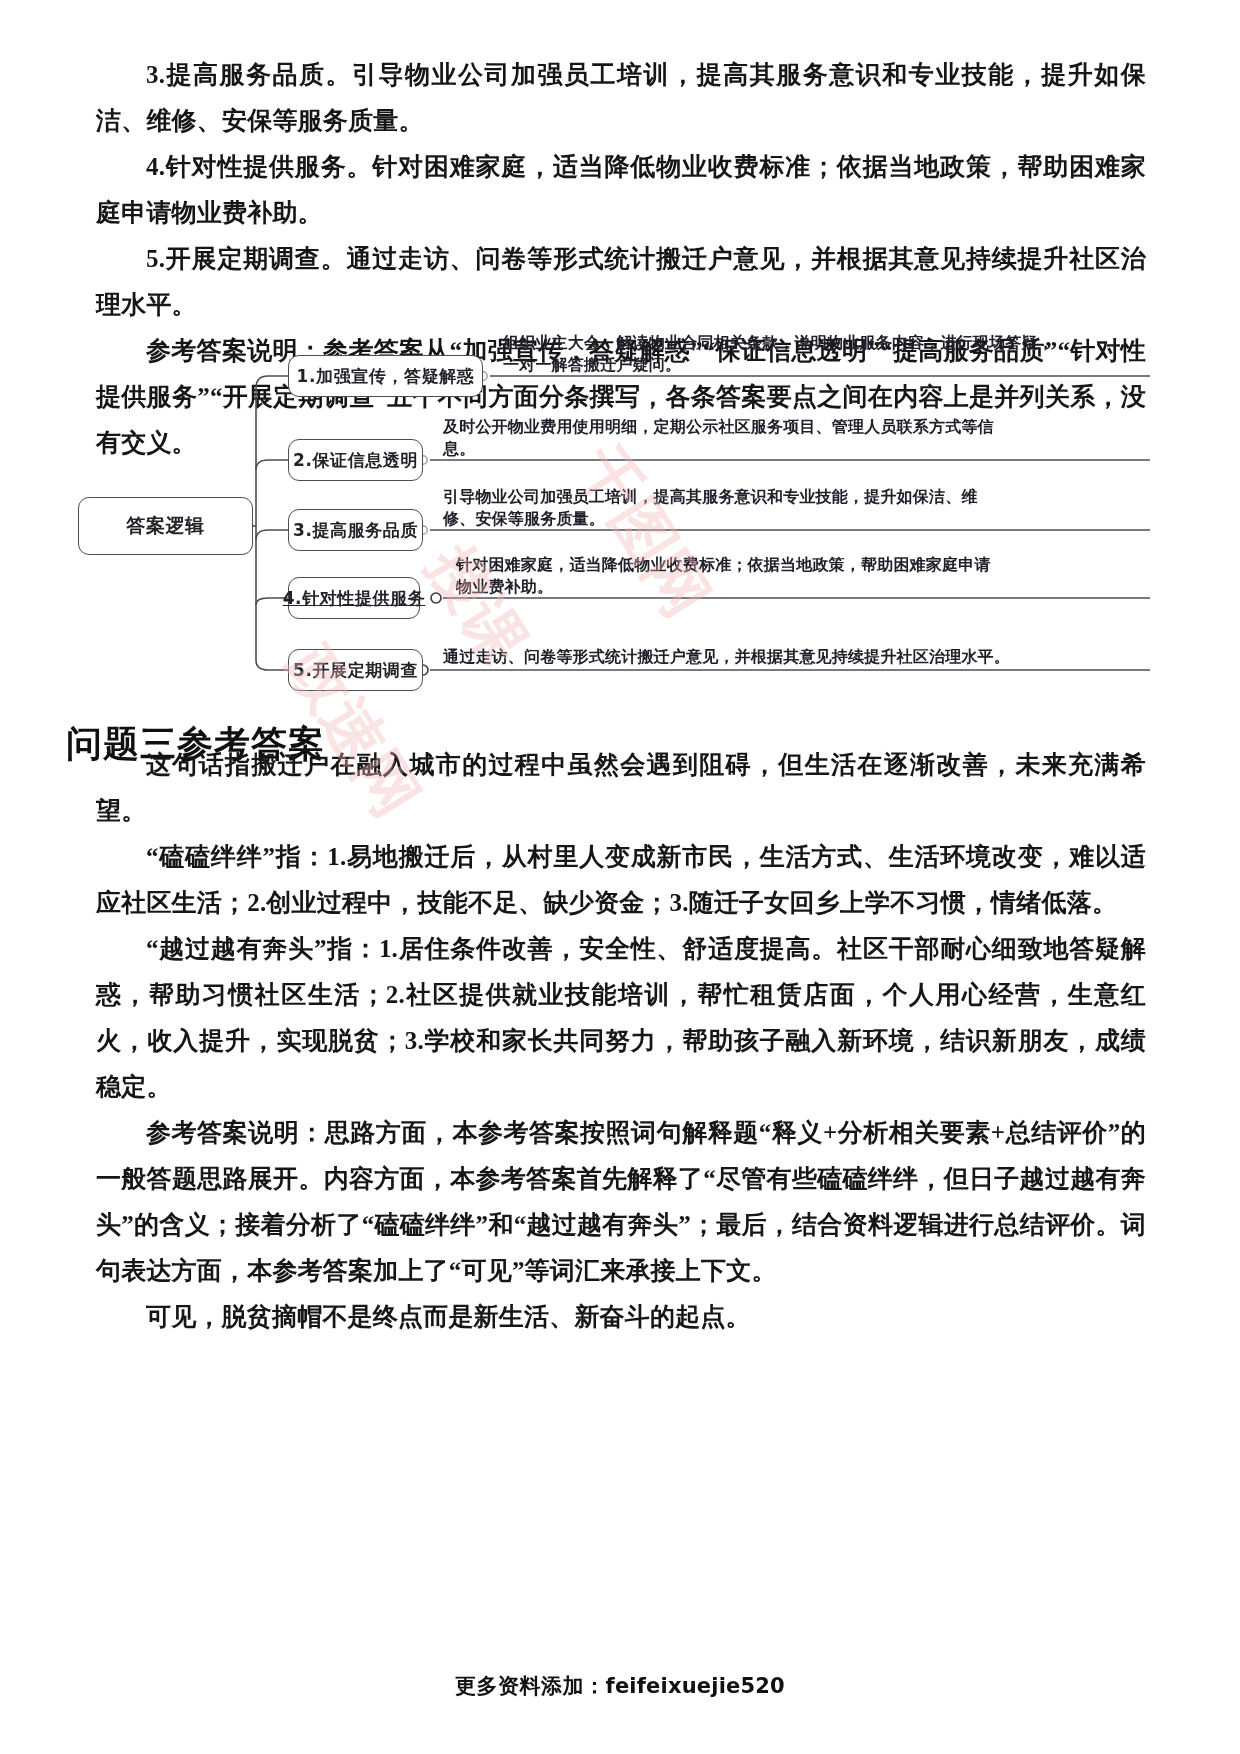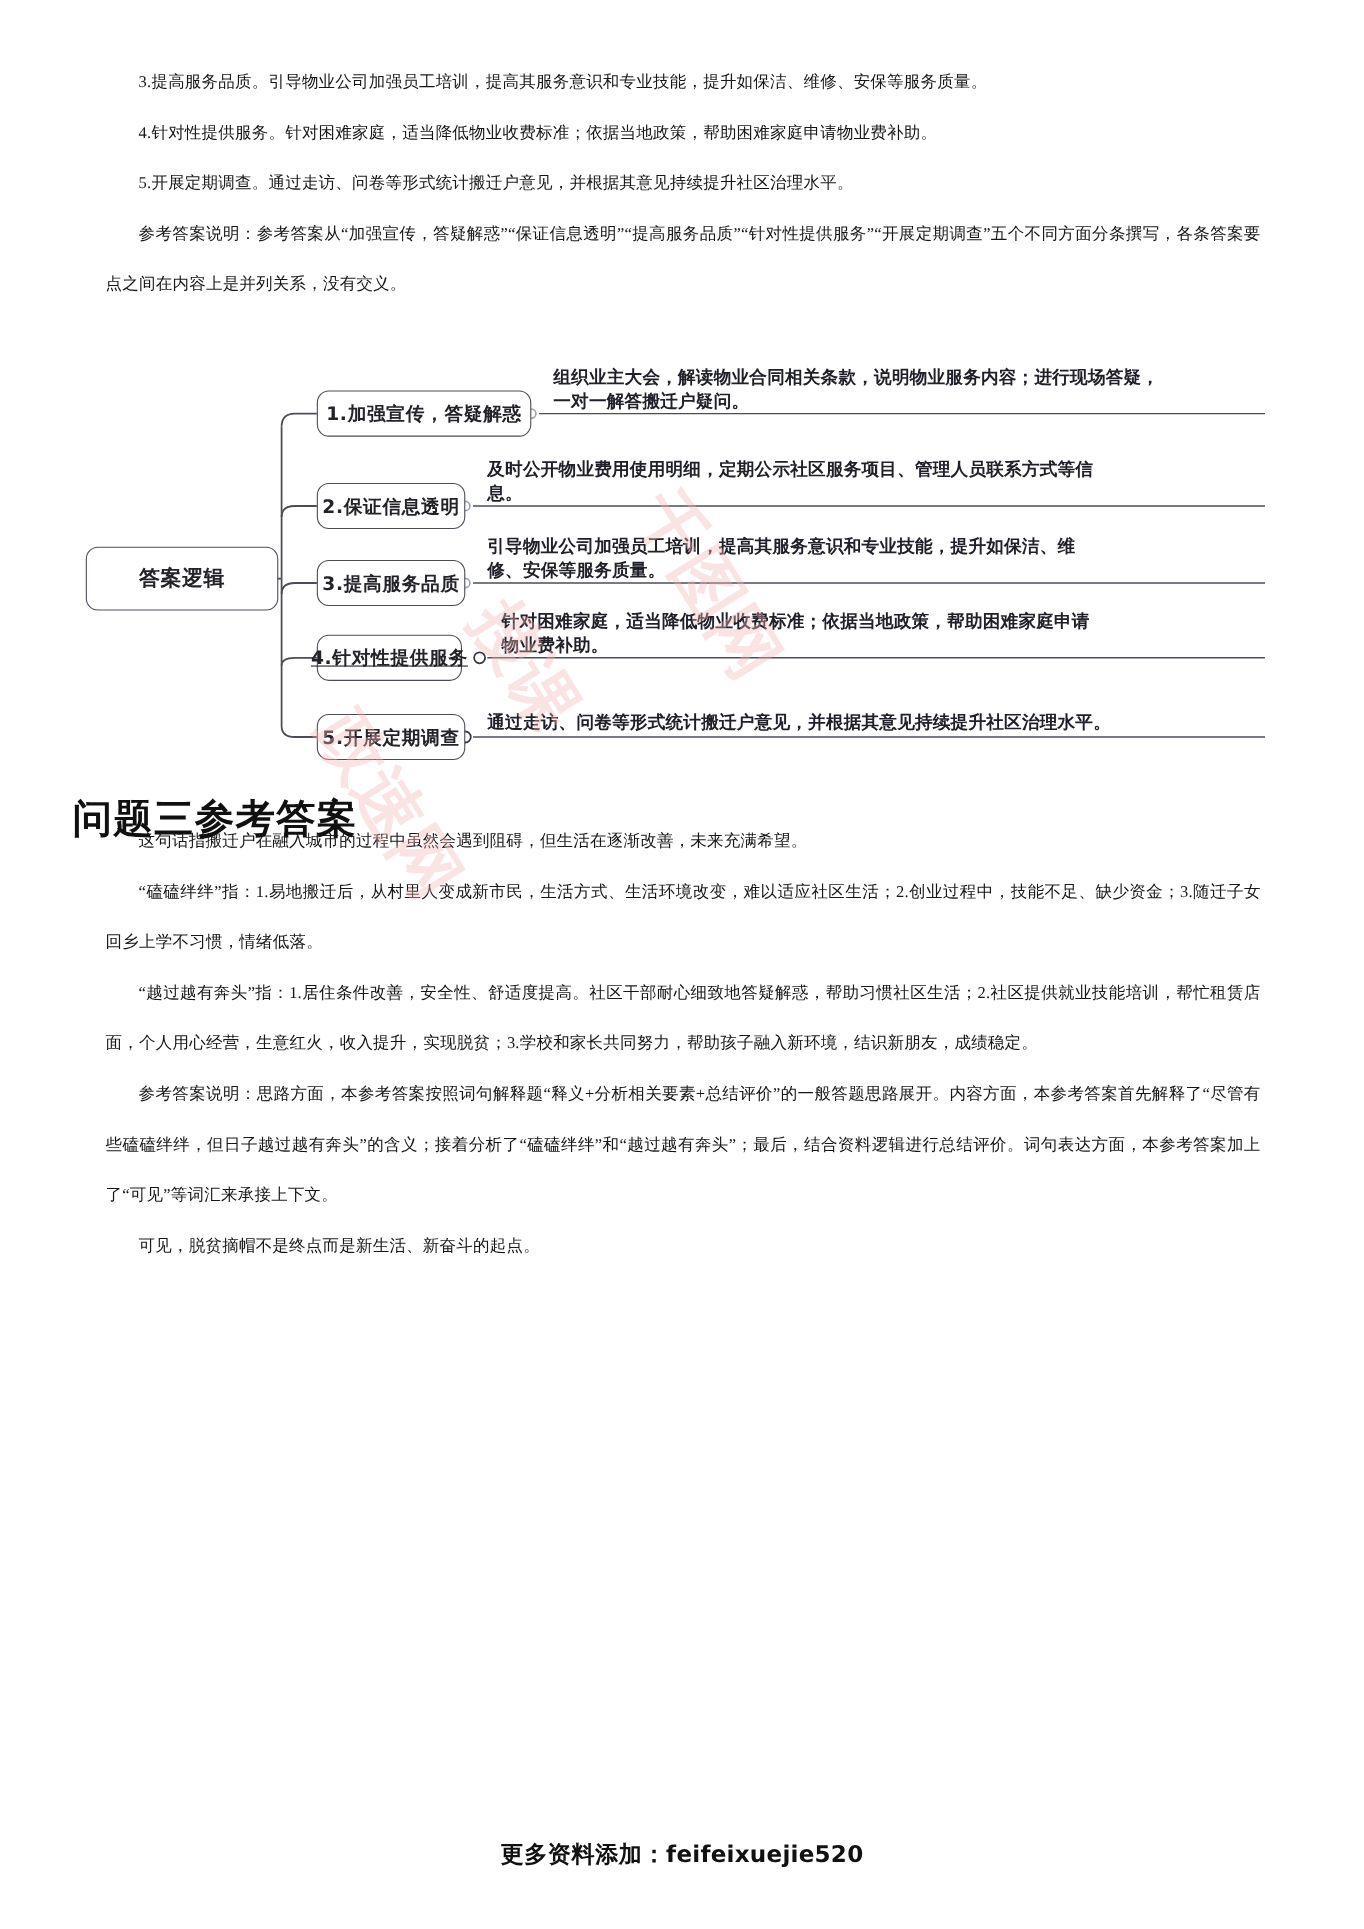--- a/index.html
+++ b/index.html
@@ -24,27 +24,28 @@
   
   .doc-body {
     position: absolute;
     left: 96px;
     top: 52px;
     width: 1050px;
   }
 
   p.para {
     margin: 0 0 0 0;
-    font-size: 15px;
+    font-size: 25px;
     line-height: 46px;
     text-indent: 2em;
     text-align: justify;
     text-justify: inter-ideograph;
     letter-spacing: 0.2px;
     color: #161616;
+    font-weight: bold;
   }
 
   
   .mindmap {
     position: absolute;
     left: 60px;
     top: 330px;
     width: 1120px;
     height: 380px;
   }

